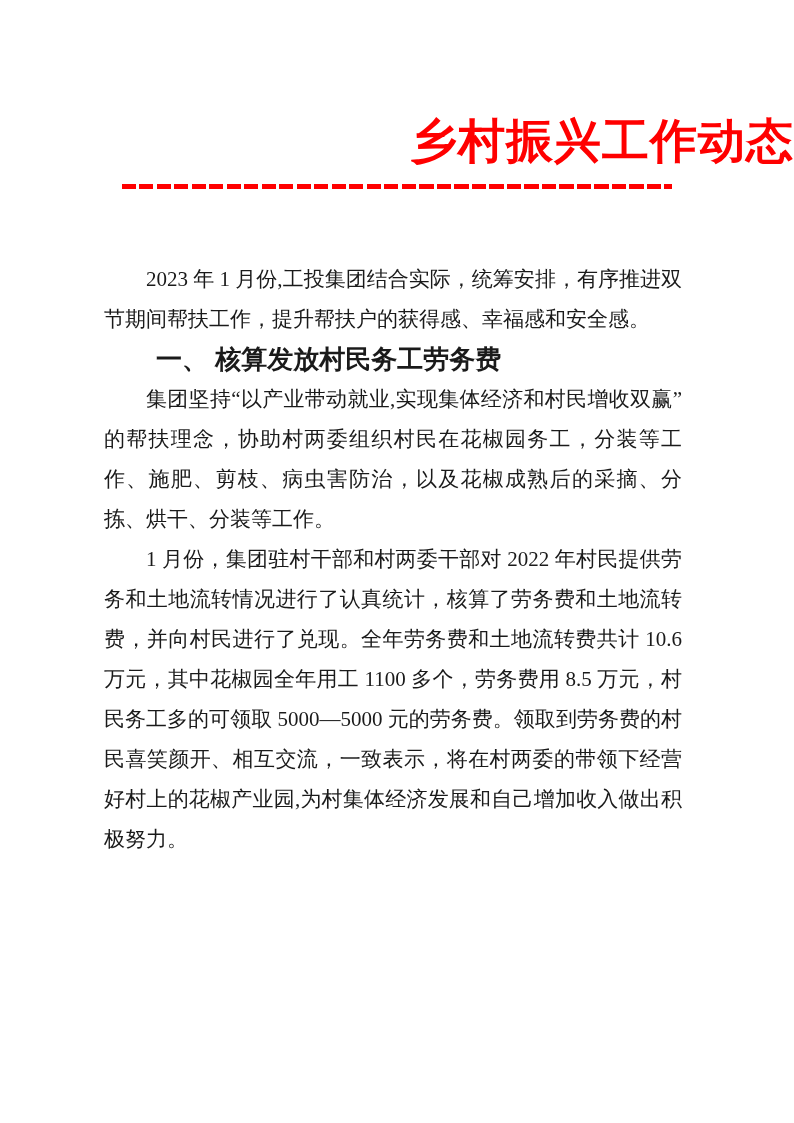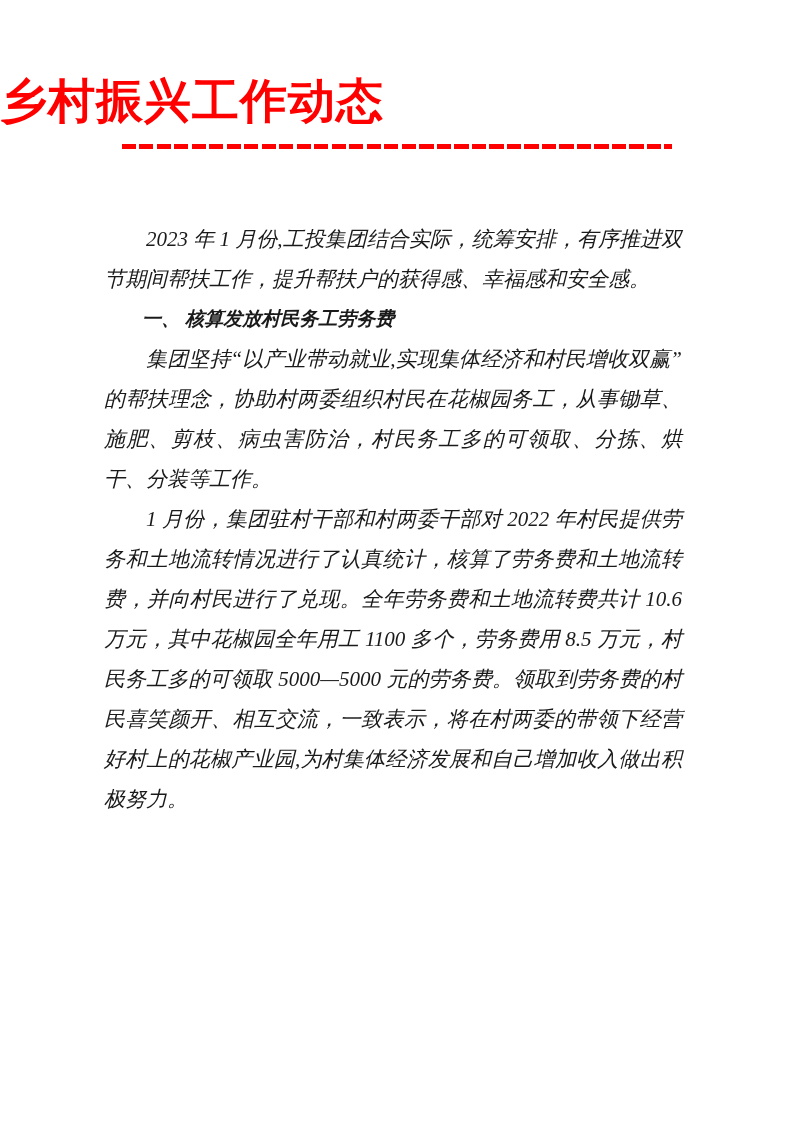--- a/index.html
+++ b/index.html
@@ -15,22 +15,22 @@
     width: 794px;
     height: 1123px;
     margin: 0 auto;
     background: #ffffff;
     overflow: hidden;
     font-family: "Liberation Serif", "DejaVu Serif", serif;
   }
 
   
   .masthead {
-    padding-top: 72px;
-    text-align: left;
+    padding-top: 112px;
+    text-align: right;
   }
 
   .newsletter-title {
     margin: 0;
     color: var(--accent, #ff0000);
     font-family: "DejaVu Serif", "Liberation Serif", serif;
     font-weight: 700;
     font-size: 47px;
     line-height: 58px;
     letter-spacing: 1px;
@@ -60,48 +60,47 @@
   }
 
   
   .doc-body {
     margin: 70px 112px 0 104px;
     color: var(--ink, #1a1a1a);
     font-size: 21px;
     line-height: 40px;
     text-align: justify;
     text-justify: inter-ideograph;
-    font-style: italic;
   }
 
   .doc-body p {
     margin: 0;
     text-indent: 2em;
   }
 
   .section-heading {
     margin: 0;
     text-indent: 2em;
     font-family: "Liberation Sans", "DejaVu Sans", sans-serif;
     font-weight: 700;
-    font-size: 19px;
+    font-size: 26px;
     line-height: 40px;
     color: var(--ink, #1a1a1a);
   }
 </style>
 </head>
 <body>
 
 <div class="page">
 
   <header class="masthead">
     <h1 class="newsletter-title">乡村振兴工作动态</h1>
     <div class="dashed-divider"></div>
   </header>
 
   <main class="doc-body">
     <p>2023 年 1 月份,工投集团结合实际，统筹安排，有序推进双节期间帮扶工作，提升帮扶户的获得感、幸福感和安全感。</p>
     <h2 class="section-heading">一、 核算发放村民务工劳务费</h2>
-    <p>集团坚持“以产业带动就业,实现集体经济和村民增收双赢”的帮扶理念，协助村两委组织村民在花椒园务工，从事锄草、施肥、剪枝、病虫害防治，村民务工多的可领取、分拣、烘干、分装等工作。</p>
+    <p>集团坚持“以产业带动就业,实现集体经济和村民增收双赢”的帮扶理念，协助村两委组织村民在花椒园务工，分装等工作、施肥、剪枝、病虫害防治，以及花椒成熟后的采摘、分拣、烘干、分装等工作。</p>
     <p>1 月份，集团驻村干部和村两委干部对 2022 年村民提供劳务和土地流转情况进行了认真统计，核算了劳务费和土地流转费，并向村民进行了兑现。全年劳务费和土地流转费共计 10.6 万元，其中花椒园全年用工 1100 多个，劳务费用 8.5 万元，村民务工多的可领取 5000—5000 元的劳务费。领取到劳务费的村民喜笑颜开、相互交流，一致表示，将在村两委的带领下经营好村上的花椒产业园,为村集体经济发展和自己增加收入做出积极努力。</p>
   </main>
 
 </div>
 
 </body></html>

